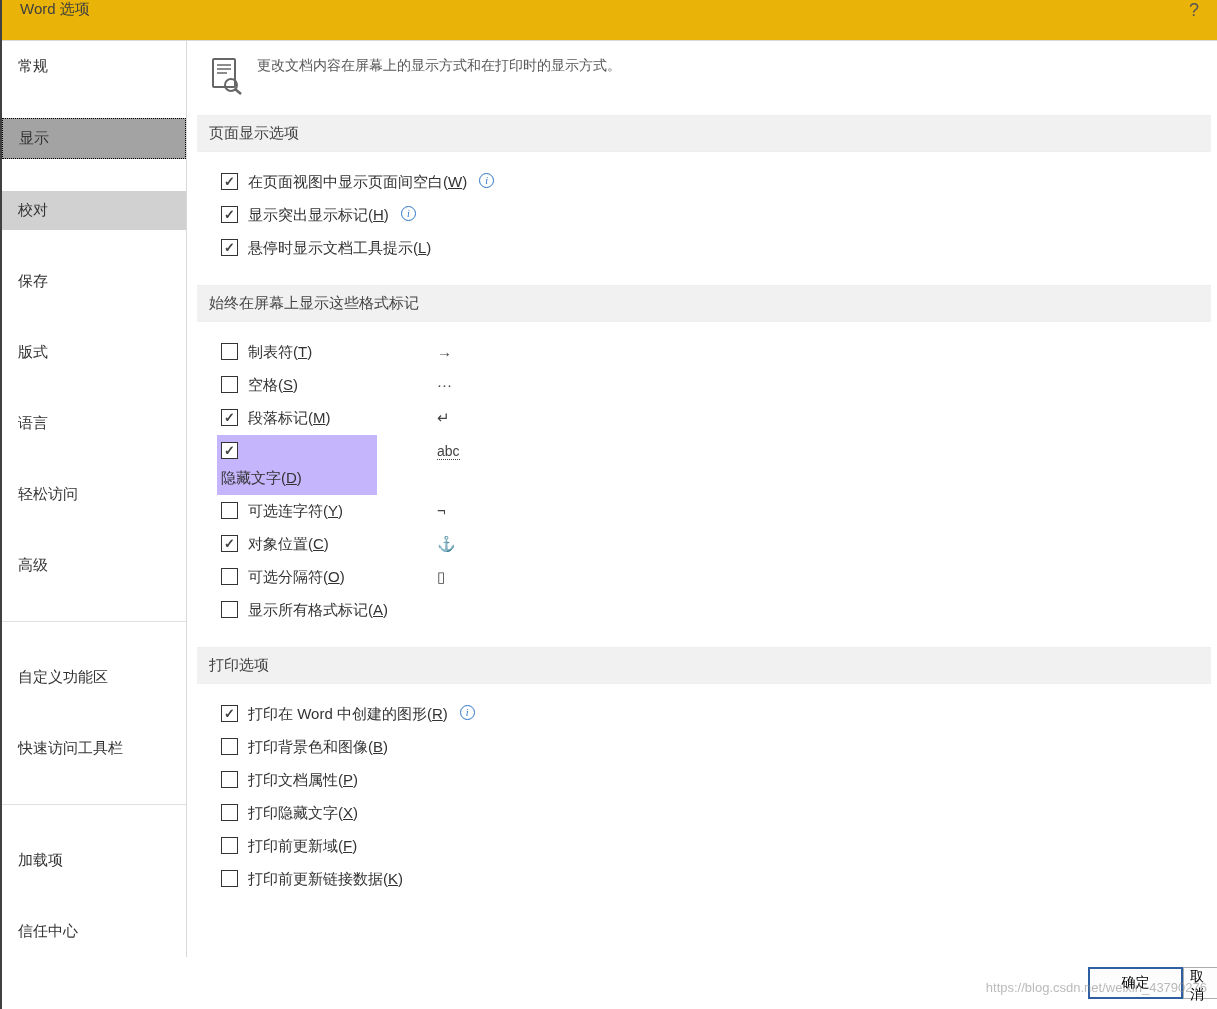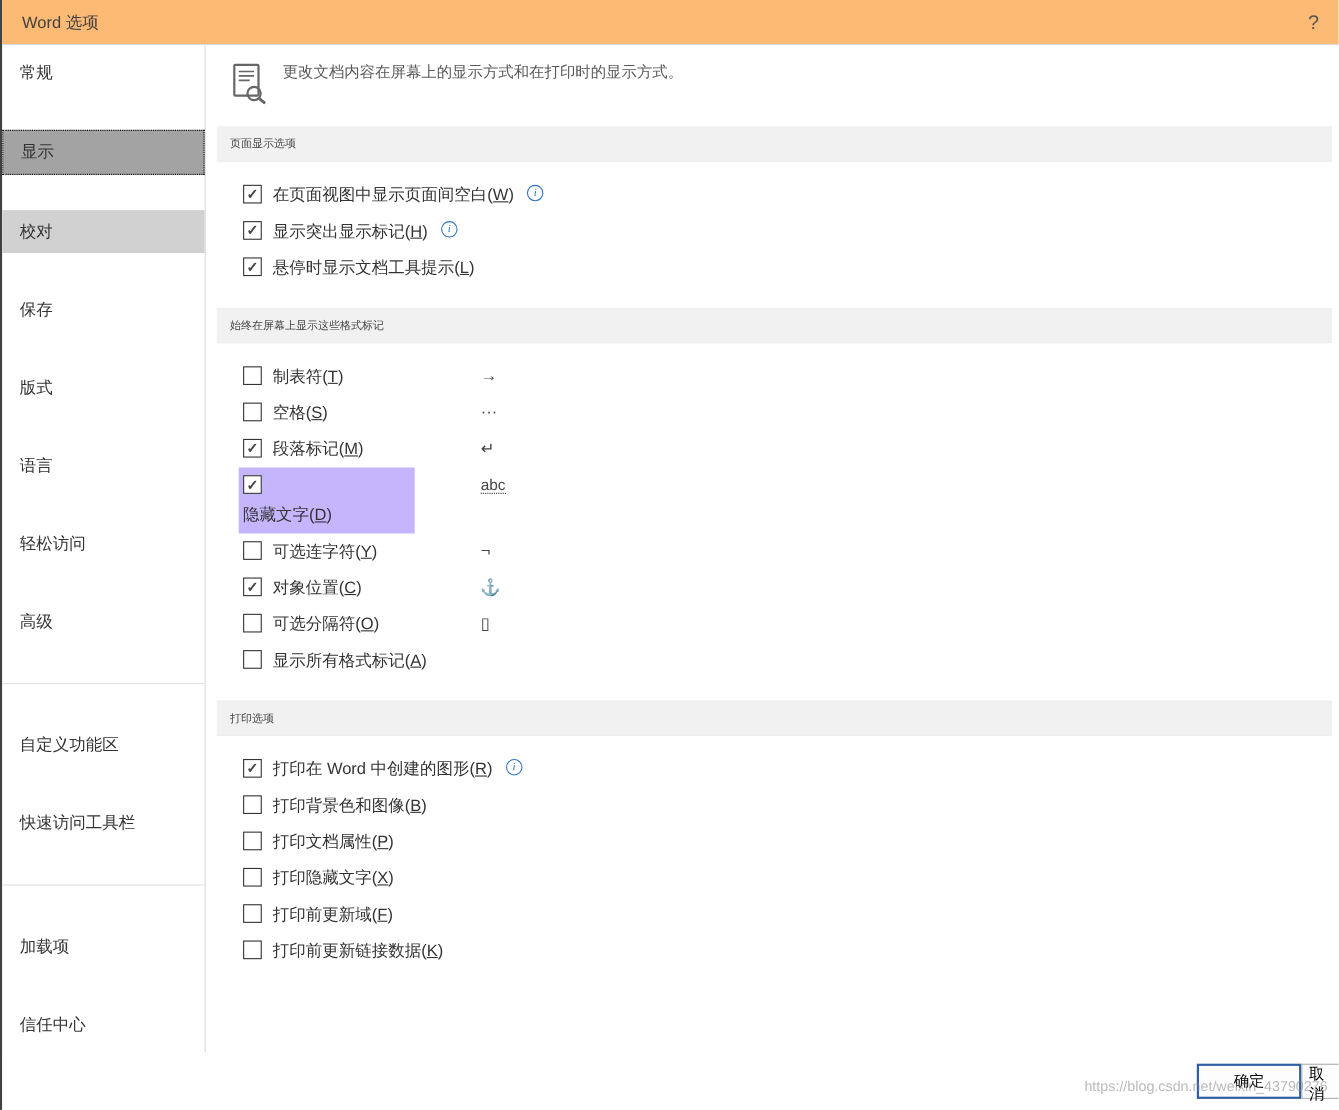--- a/index.html
+++ b/index.html
@@ -16,24 +16,24 @@
     .dialog {
       width: 100%;
       height: 100%;
       display: flex;
       flex-direction: column;
       border-left: 2px solid #404040;
     }
     .title-bar {
       height: 40px;
       display: flex;
-      align-items: center;
+      align-items: flex-start;
       justify-content: space-between;
       padding: 0 18px;
-      background: #fdba74;
+      background: #eab308;
       color: #404040;
       font-size: 15px;
     }
     .help-icon {
       font-size: 18px;
       color: #555;
       cursor: pointer;
     }
     .body {
       flex: 1;
@@ -84,21 +84,21 @@
     .header-icon {
       width: 34px;
       height: 38px;
       stroke: #666;
       fill: none;
     }
     .section-header {
       background: #f1f1f1;
       padding: 8px 12px;
       color: #444;
-      font-size: 10px;
+      font-size: 15px;
       margin-bottom: 14px;
       border-top: 1px solid #eee;
       border-bottom: 1px solid #eee;
     }
     .option-list {
       padding: 0 0 20px 20px;
     }
     .option-row {
       display: flex;
       padding: 7px 4px;

